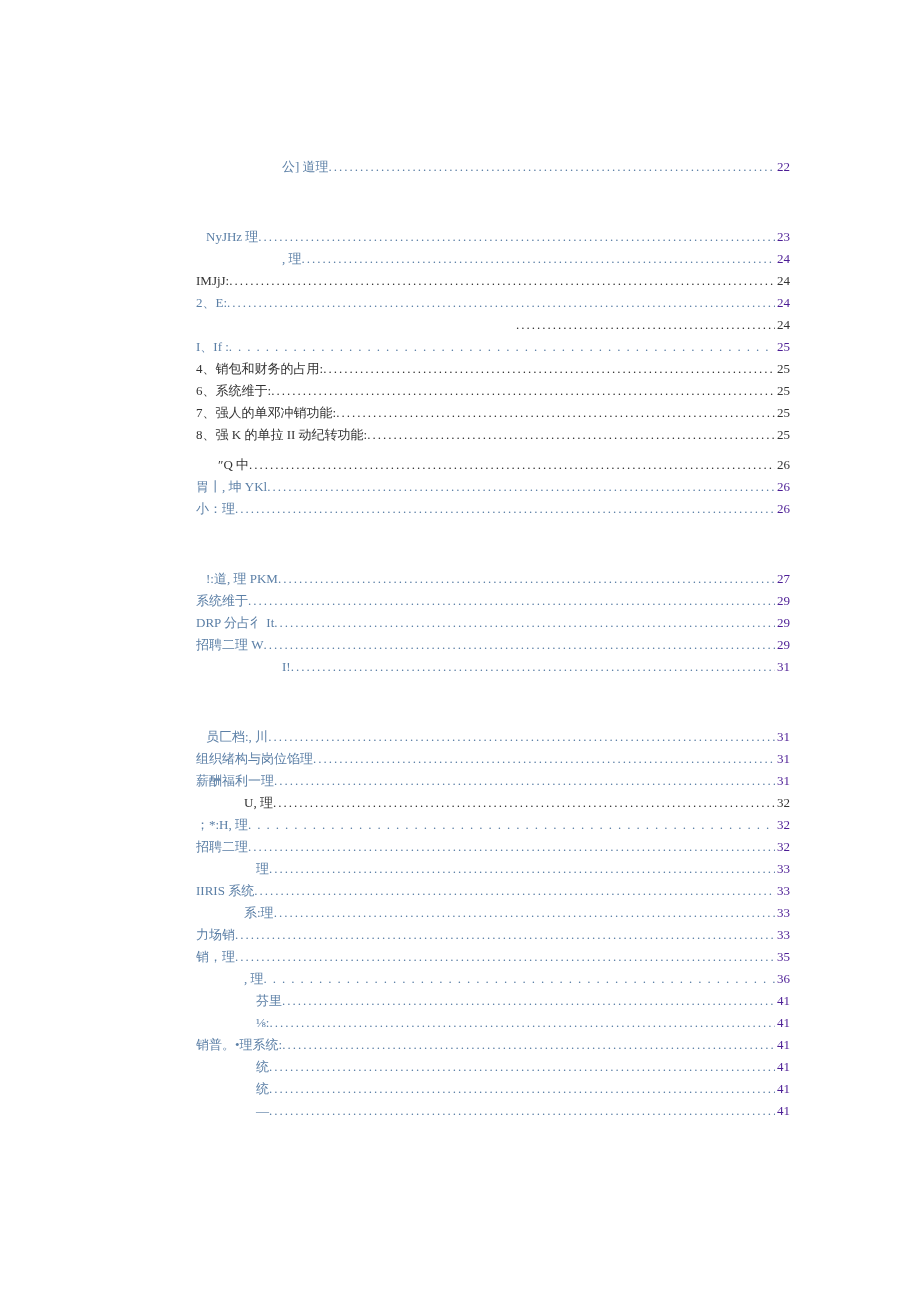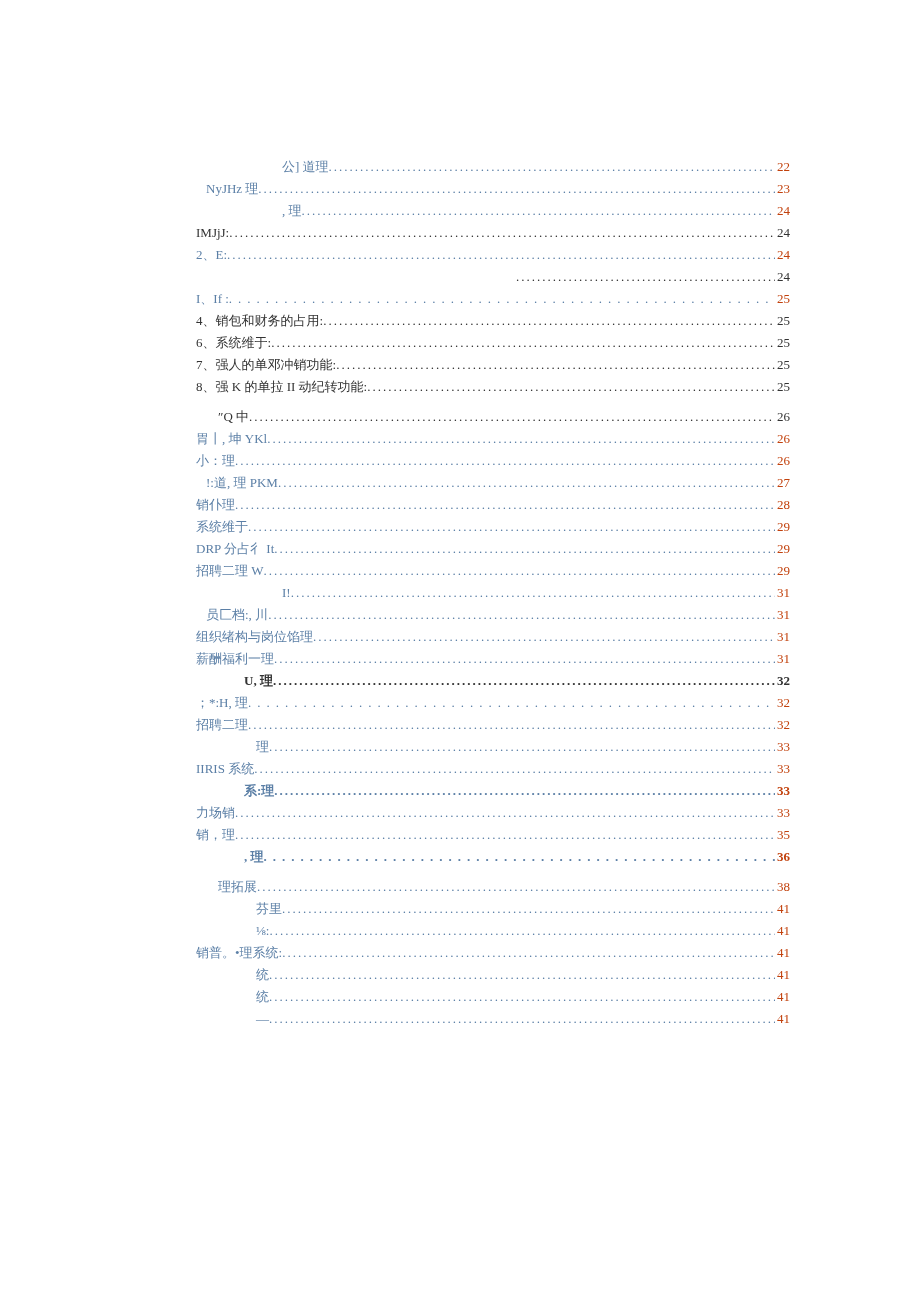--- a/index.html
+++ b/index.html
@@ -40,33 +40,33 @@
   .toc-leader.sparse {
     letter-spacing: 6px;
   }
   .toc-leader::before {
     content: ".................................................................................................................................................................................................";
     display: block;
     white-space: nowrap;
     overflow: hidden;
   }
   .toc-page {
-    color: #c2410c;
+    color: #4c1d95;
     flex: 0 0 auto;
     padding-left: 2px;
   }
   .toc-line.reg .toc-label,
   .toc-line.reg .toc-leader,
   .toc-line.reg .toc-page {
     color: #333;
   }
   .ind0 { padding-left: 0px; }
-  .ind1 { padding-left: 10px; }
+  .ind1 { padding-left: 10px; margin-top: 48px; }
   .ind2 { padding-left: 22px; margin-top: 8px; }
-  .ind3 { padding-left: 48px; font-weight: bold; }
+  .ind3 { padding-left: 48px; }
   .ind4 { padding-left: 60px; }
   .ind5 { padding-left: 86px; }
   .ind6 { padding-left: 320px; }
 </style>
 </head>
 <body>
 
 <div class="page">
   <div id="toc-container">
       <div class="toc-line ind5">
@@ -138,25 +138,20 @@
         <span class="toc-label">小：理</span>
         <span class="toc-leader"></span>
         <span class="toc-page">26</span>
       </div>
       <div class="toc-line ind1">
         <span class="toc-label">!:道, 理 PKM</span>
         <span class="toc-leader"></span>
         <span class="toc-page">27</span>
       </div>
       <div class="toc-line ind0">
-        <span class="toc-label">销仆理</span>
-        <span class="toc-leader"></span>
-        <span class="toc-page">28</span>
-      </div>
-      <div class="toc-line ind0">
         <span class="toc-label">系统维于</span>
         <span class="toc-leader"></span>
         <span class="toc-page">29</span>
       </div>
       <div class="toc-line ind0">
         <span class="toc-label">DRP 分占彳 It</span>
         <span class="toc-leader"></span>
         <span class="toc-page">29</span>
       </div>
       <div class="toc-line ind0">
@@ -222,25 +217,20 @@
       <div class="toc-line ind0">
         <span class="toc-label">销，理</span>
         <span class="toc-leader"></span>
         <span class="toc-page">35</span>
       </div>
       <div class="toc-line ind3">
         <span class="toc-label">, 理</span>
         <span class="toc-leader sparse"></span>
         <span class="toc-page">36</span>
       </div>
-      <div class="toc-line ind2">
-        <span class="toc-label">理拓展</span>
-        <span class="toc-leader"></span>
-        <span class="toc-page">38</span>
-      </div>
       <div class="toc-line ind4">
         <span class="toc-label">芬里</span>
         <span class="toc-leader"></span>
         <span class="toc-page">41</span>
       </div>
       <div class="toc-line ind4">
         <span class="toc-label">⅛:</span>
         <span class="toc-leader"></span>
         <span class="toc-page">41</span>
       </div>

